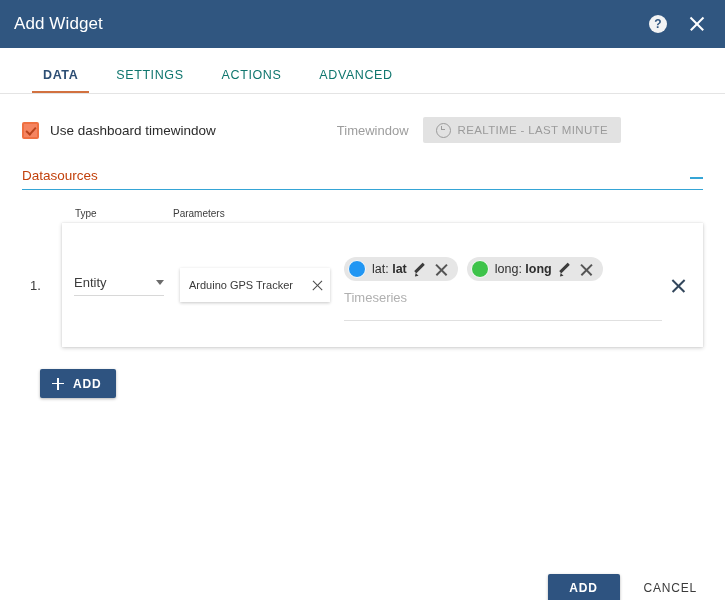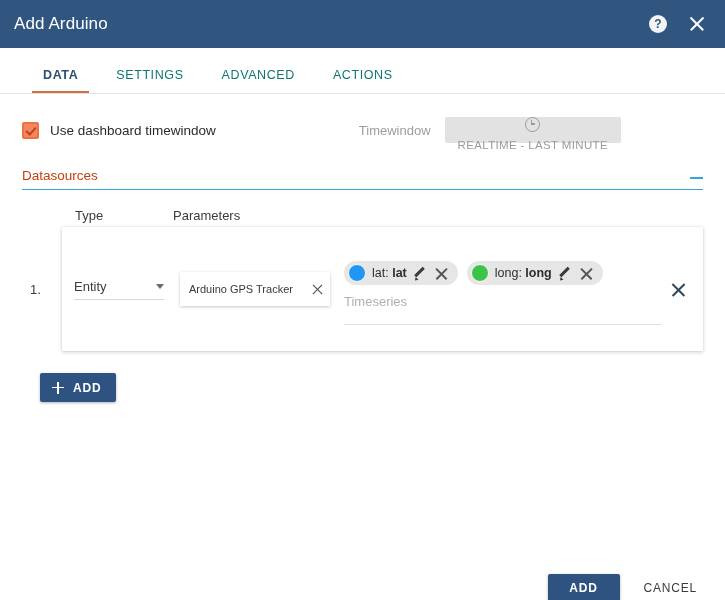--- a/index.html
+++ b/index.html
@@ -149,21 +149,20 @@
     height: 26px;
     padding: 0 13px;
     display: flex;
     align-items: center;
     gap: 7px;
     font-size: 11.5px;
     letter-spacing: .35px;
     font-family: inherit;
     margin-right: 82px;
     cursor: default;
-    flex-direction: column;
   }
   .clock-icon {
     width: 13px; height: 13px;
     border: 1.4px solid #9b9b9b;
     border-radius: 50%;
     position: relative;
     flex: none;
   }
   .clock-icon::before {
     content: "";
@@ -196,21 +195,21 @@
   .collapse-toggle {
     width: 13px; height: 2px;
     background: #35a5d6;
     margin-bottom: 4px;
     cursor: pointer;
   }
 
   .col-heads {
     display: flex;
     margin-top: 18px;
-    font-size: 13px;
+    font-size: 10px;
     color: #3c3c3c;
   }
   .col-type { margin-left: 53px; width: 98px; }
   .col-params { }
 
   
   .ds-row {
     display: flex;
     align-items: center;
     margin-top: 4px;
@@ -446,32 +445,32 @@
     letter-spacing: .8px;
     font-family: inherit;
     padding: 0 6px;
     cursor: pointer;
   }
 </style>
 </head>
 <body>
 
 <div class="dialog-header">
-  <div class="dialog-title">Add Arduino</div>
+  <div class="dialog-title">Add Widget</div>
   <div class="header-actions">
     <div class="help-icon">?</div>
     <div class="close-icon"></div>
   </div>
 </div>
 
 <div class="tab-bar">
   <div class="tab active">DATA</div>
   <div class="tab">SETTINGS</div>
+  <div class="tab">ACTIONS</div>
   <div class="tab">ADVANCED</div>
-  <div class="tab">ACTIONS</div>
 </div>
 
 <div class="dialog-body">
 
   <div class="timewindow-row">
     <div class="checkbox-wrap">
       <div class="checkbox"></div>
       <div class="checkbox-label">Use dashboard timewindow</div>
     </div>
     <div class="tw-spacer"></div>

